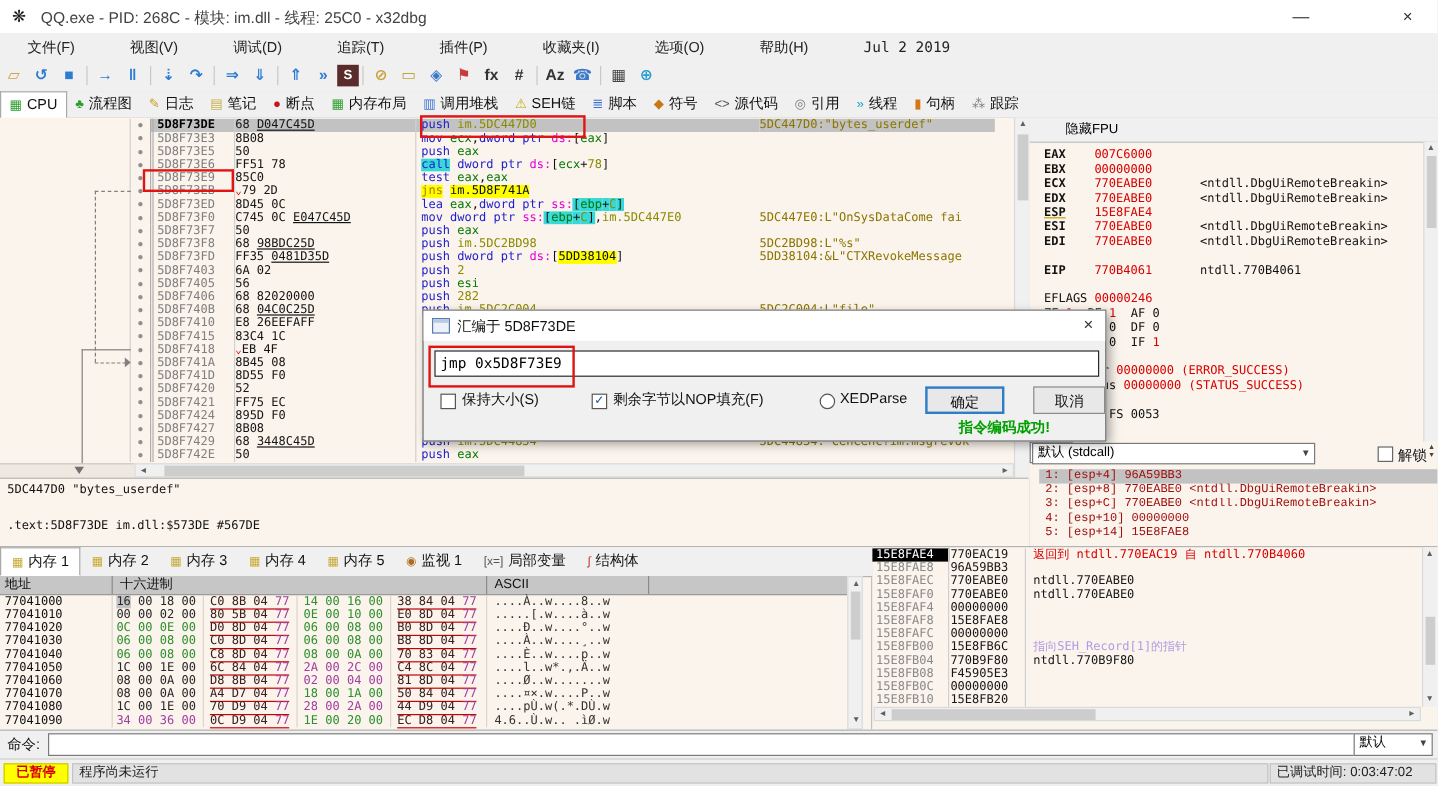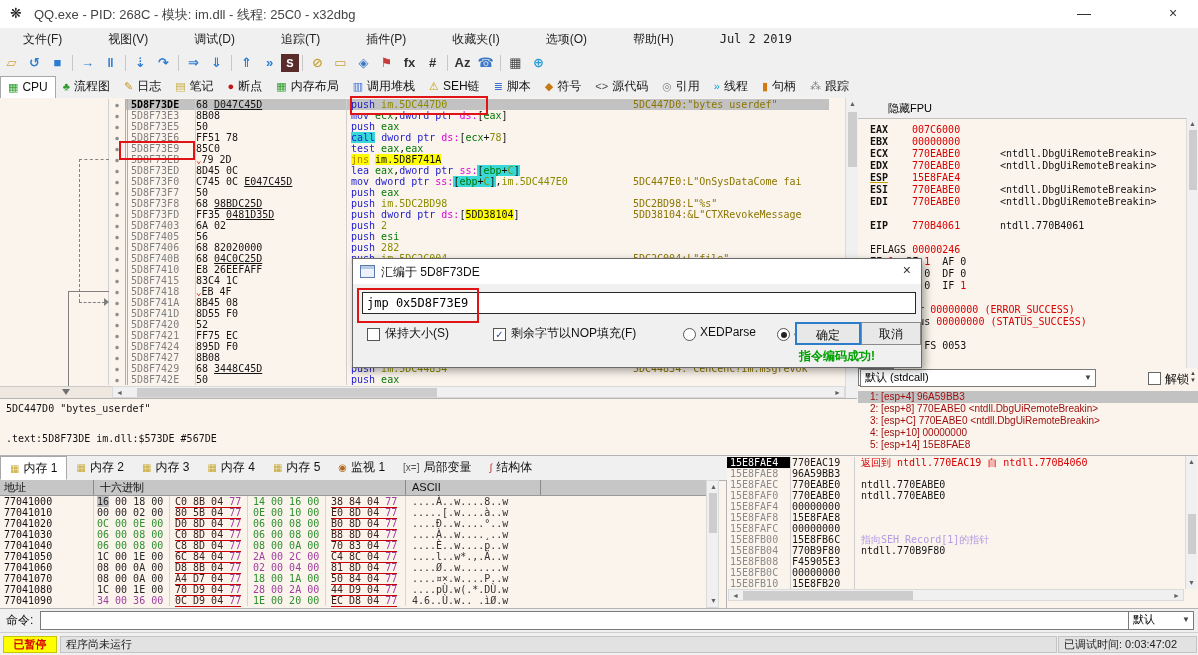--- a/index.html
+++ b/index.html
@@ -72,21 +72,21 @@
   #regs-vscroll{position:absolute;left:328px;top:20px;width:12px;height:250px;background:#F0F0F0;border-left:1px solid #DADADA;box-sizing:border-box;}
   #args-bar{position:absolute;left:0;top:270px;width:340px;height:21px;}
   .combo{background:#FFF;border:1px solid #7A7A7A;font-size:11px;line-height:15px;padding-left:4px;position:absolute;box-sizing:border-box;}
   .combo .carr{position:absolute;right:3px;top:0;font-size:8px;color:#444;}
   #args-combo{left:2px;top:1px;width:236px;height:18px;}
   #args-spin{left:242px;top:1px;width:36px;height:18px;background:#FFF;border:1px solid #7A7A7A;box-sizing:border-box;font-size:11px;padding-left:5px;line-height:15px;}
   #args-spin .sar{position:absolute;right:2px;font-size:6px;color:#444;line-height:7px;}
   #args-unlock-box{position:absolute;left:290px;top:4px;width:11px;height:11px;background:#FFF;border:1px solid #666;}
   #args-unlock-label{position:absolute;left:307px;top:3px;font-size:12px;color:#111;}
   #args-list{position:absolute;left:0;top:293px;width:340px;}
-  .arow{height:12px;line-height:12px;font-family:Liberation Sans, sans-serif;font-size:10px;white-space:pre;padding-left:12px;color:#A01010;overflow:hidden;}
+  .arow{height:12px;line-height:12px;font-family:Liberation Mono, monospace;font-size:10px;white-space:pre;padding-left:5px;color:#A01010;overflow:hidden;margin-left:8px;}
   .arow.sel{background:#C2C2C2;}
 
   
   #mem{position:absolute;left:0;top:455px;width:727px;height:153px;background:#FBF4EC;border-top:1px solid #B4B4B4;border-right:1px solid #B4B4B4;box-sizing:border-box;}
   #mem-tabs{position:absolute;left:0;top:0;width:727px;height:24px;background:#F0F0F0;border-bottom:1px solid #B4B4B4;}
   .mtab{display:inline-block;height:21px;line-height:21px;padding:1px 9px 0 9px;font-size:12px;color:#111;vertical-align:top;}
   .mtab.active{background:#FFF;border:1px solid #A8A8A8;border-bottom:1px solid #FFF;}
   #mem-header{position:absolute;left:0;top:24px;width:706px;height:15px;background:#C6C6C6;border-bottom:1px solid #9A9A9A;font-size:11px;color:#111;line-height:15px;}
   #mem-header span{position:absolute;top:0;}
   .mh-sep{position:absolute;top:0;height:15px;border-left:1px solid #8A8A8A;}
@@ -133,21 +133,21 @@
   #dlg-icon:before{content:"";position:absolute;left:0;top:0;width:13px;height:3px;background:#B9C9E4;}
   #dlg-title{position:absolute;left:28px;top:5px;font-size:12px;color:#111;}
   #dlg-close{position:absolute;right:10px;top:3px;font-size:14px;color:#333;}
   #dlg-input{position:absolute;left:9px;top:33px;width:544px;height:20px;border:1px solid #282828;background:#FFF;font-family:"DejaVu Sans Mono",monospace;font-size:12px;padding:0 4px;}
   #dlg-redbox{position:absolute;left:4px;top:29px;width:118px;height:31px;border:2px solid #E01414;pointer-events:none;}
   .cbx{position:absolute;width:11px;height:11px;background:#FFF;border:1px solid #555;font-size:10px;line-height:11px;text-align:center;color:#1F4FA0;font-weight:bold;}
   .rad{position:absolute;width:11px;height:11px;background:#FFF;border:1px solid #555;border-radius:50%;}
   .rad .dot{position:absolute;left:2.5px;top:2.5px;width:6px;height:6px;border-radius:50%;background:#222;}
   .dlg-label{position:absolute;top:66px;font-size:12px;color:#111;}
   .btn{position:absolute;top:63px;height:23px;background:#E8E8E8;font-size:12px;color:#111;text-align:center;line-height:21px;box-sizing:border-box;}
-  #btn-ok{left:442px;width:66px;border:2px solid #2E7DC8;}
+  #btn-ok{left:418px;width:66px;border:2px solid #2E7DC8;}
   #btn-cancel{left:508px;width:60px;border:1px solid #8A8A8A;}
   #dlg-status{position:absolute;left:400px;top:89px;width:168px;text-align:center;font-size:12px;font-weight:bold;color:#00A000;}
 </style>
 </head>
 <body>
 
 <div id="titlebar">
   <span id="app-icon">❋</span>
   <span id="win-title">QQ.exe - PID: 268C - 模块: im.dll - 线程: 25C0 - x32dbg</span>
   <span id="btn-min" class="winbtn">—</span>

